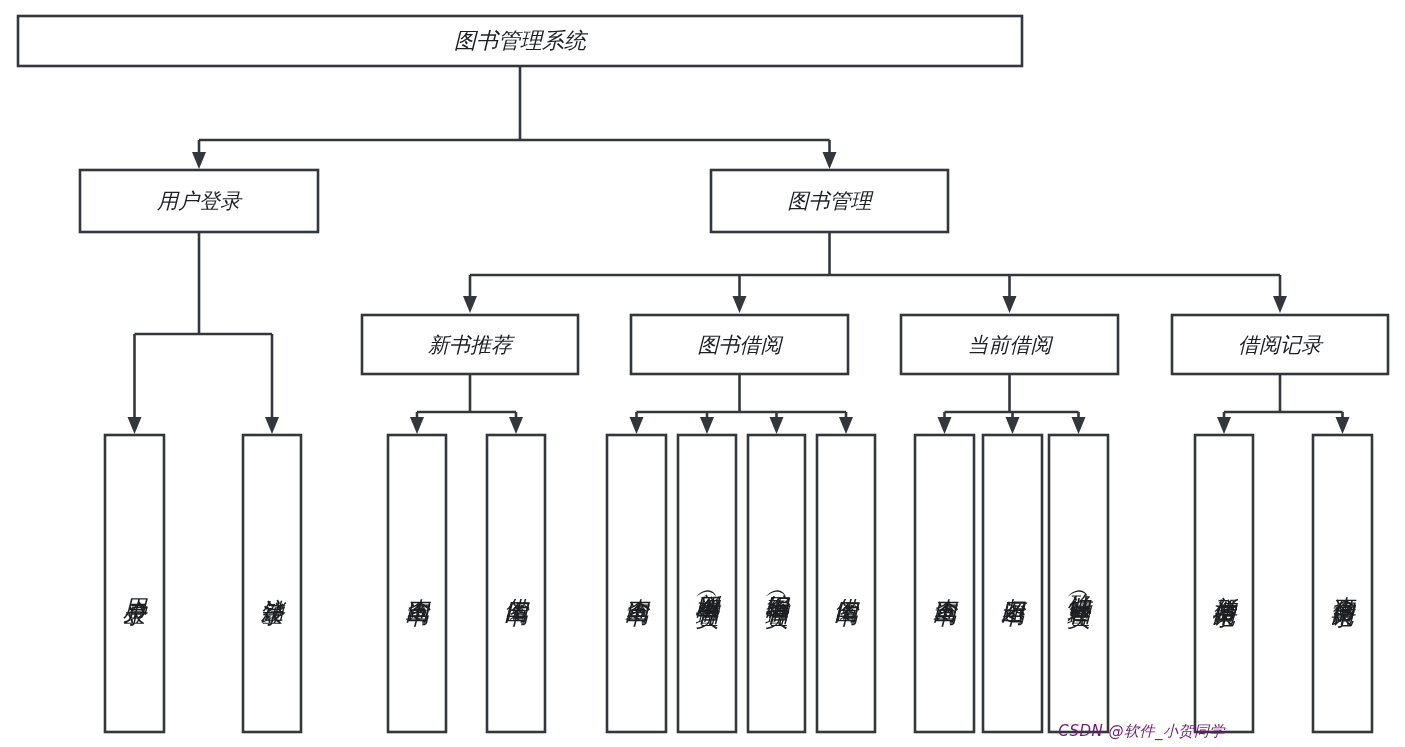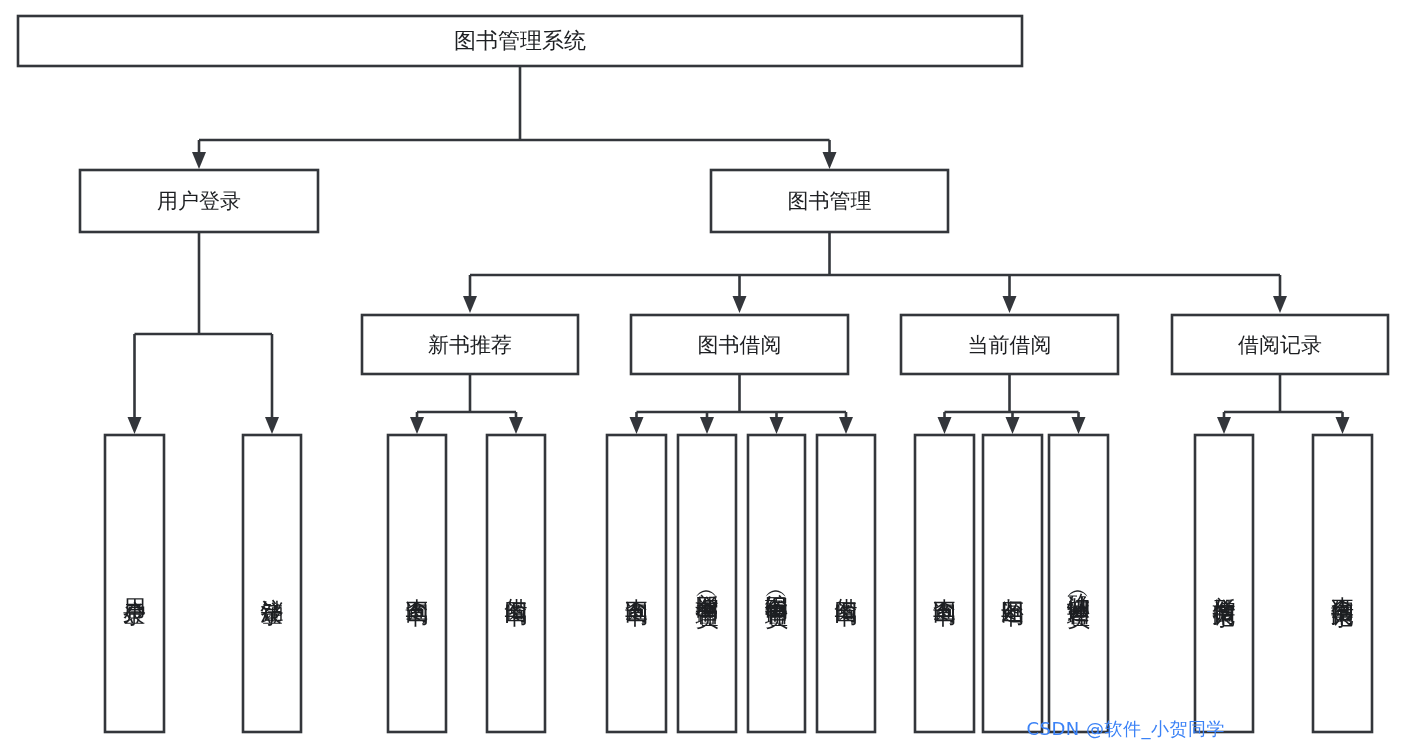--- a/index.html
+++ b/index.html
@@ -11,20 +11,21 @@
     width: 1405px;
     height: 747px;
     font-family: "DejaVu Sans", "Liberation Sans", sans-serif;
     overflow: hidden;
     position: relative;
   }
   #diagram-root {
     position: relative;
     width: 1233px;
     height: 747px;
+    font-style: italic;
   }
   svg.flow {
     position: absolute;
     left: 0;
     top: 0;
     width: 1405px;
     height: 747px;
     display: block;
   }
   .node-box {
@@ -72,22 +73,22 @@
     letter-spacing: 2px;
     color: #1d1f22;
     white-space: nowrap;
     text-align: center;
   }
   .watermark {
     position: absolute;
     right: 8px;
     bottom: 6px;
     font-family: "DejaVu Sans", "Liberation Sans", sans-serif;
-    font-size: 18px;
-    color: #3b82f6;
+    font-size: 15px;
+    color: #701a75;
     letter-spacing: 0.5px;
     white-space: nowrap;
   }
 </style>
 </head>
 <body>
 
 <div id="diagram-root">
 
   <svg class="flow" viewBox="0 0 1405 747">

